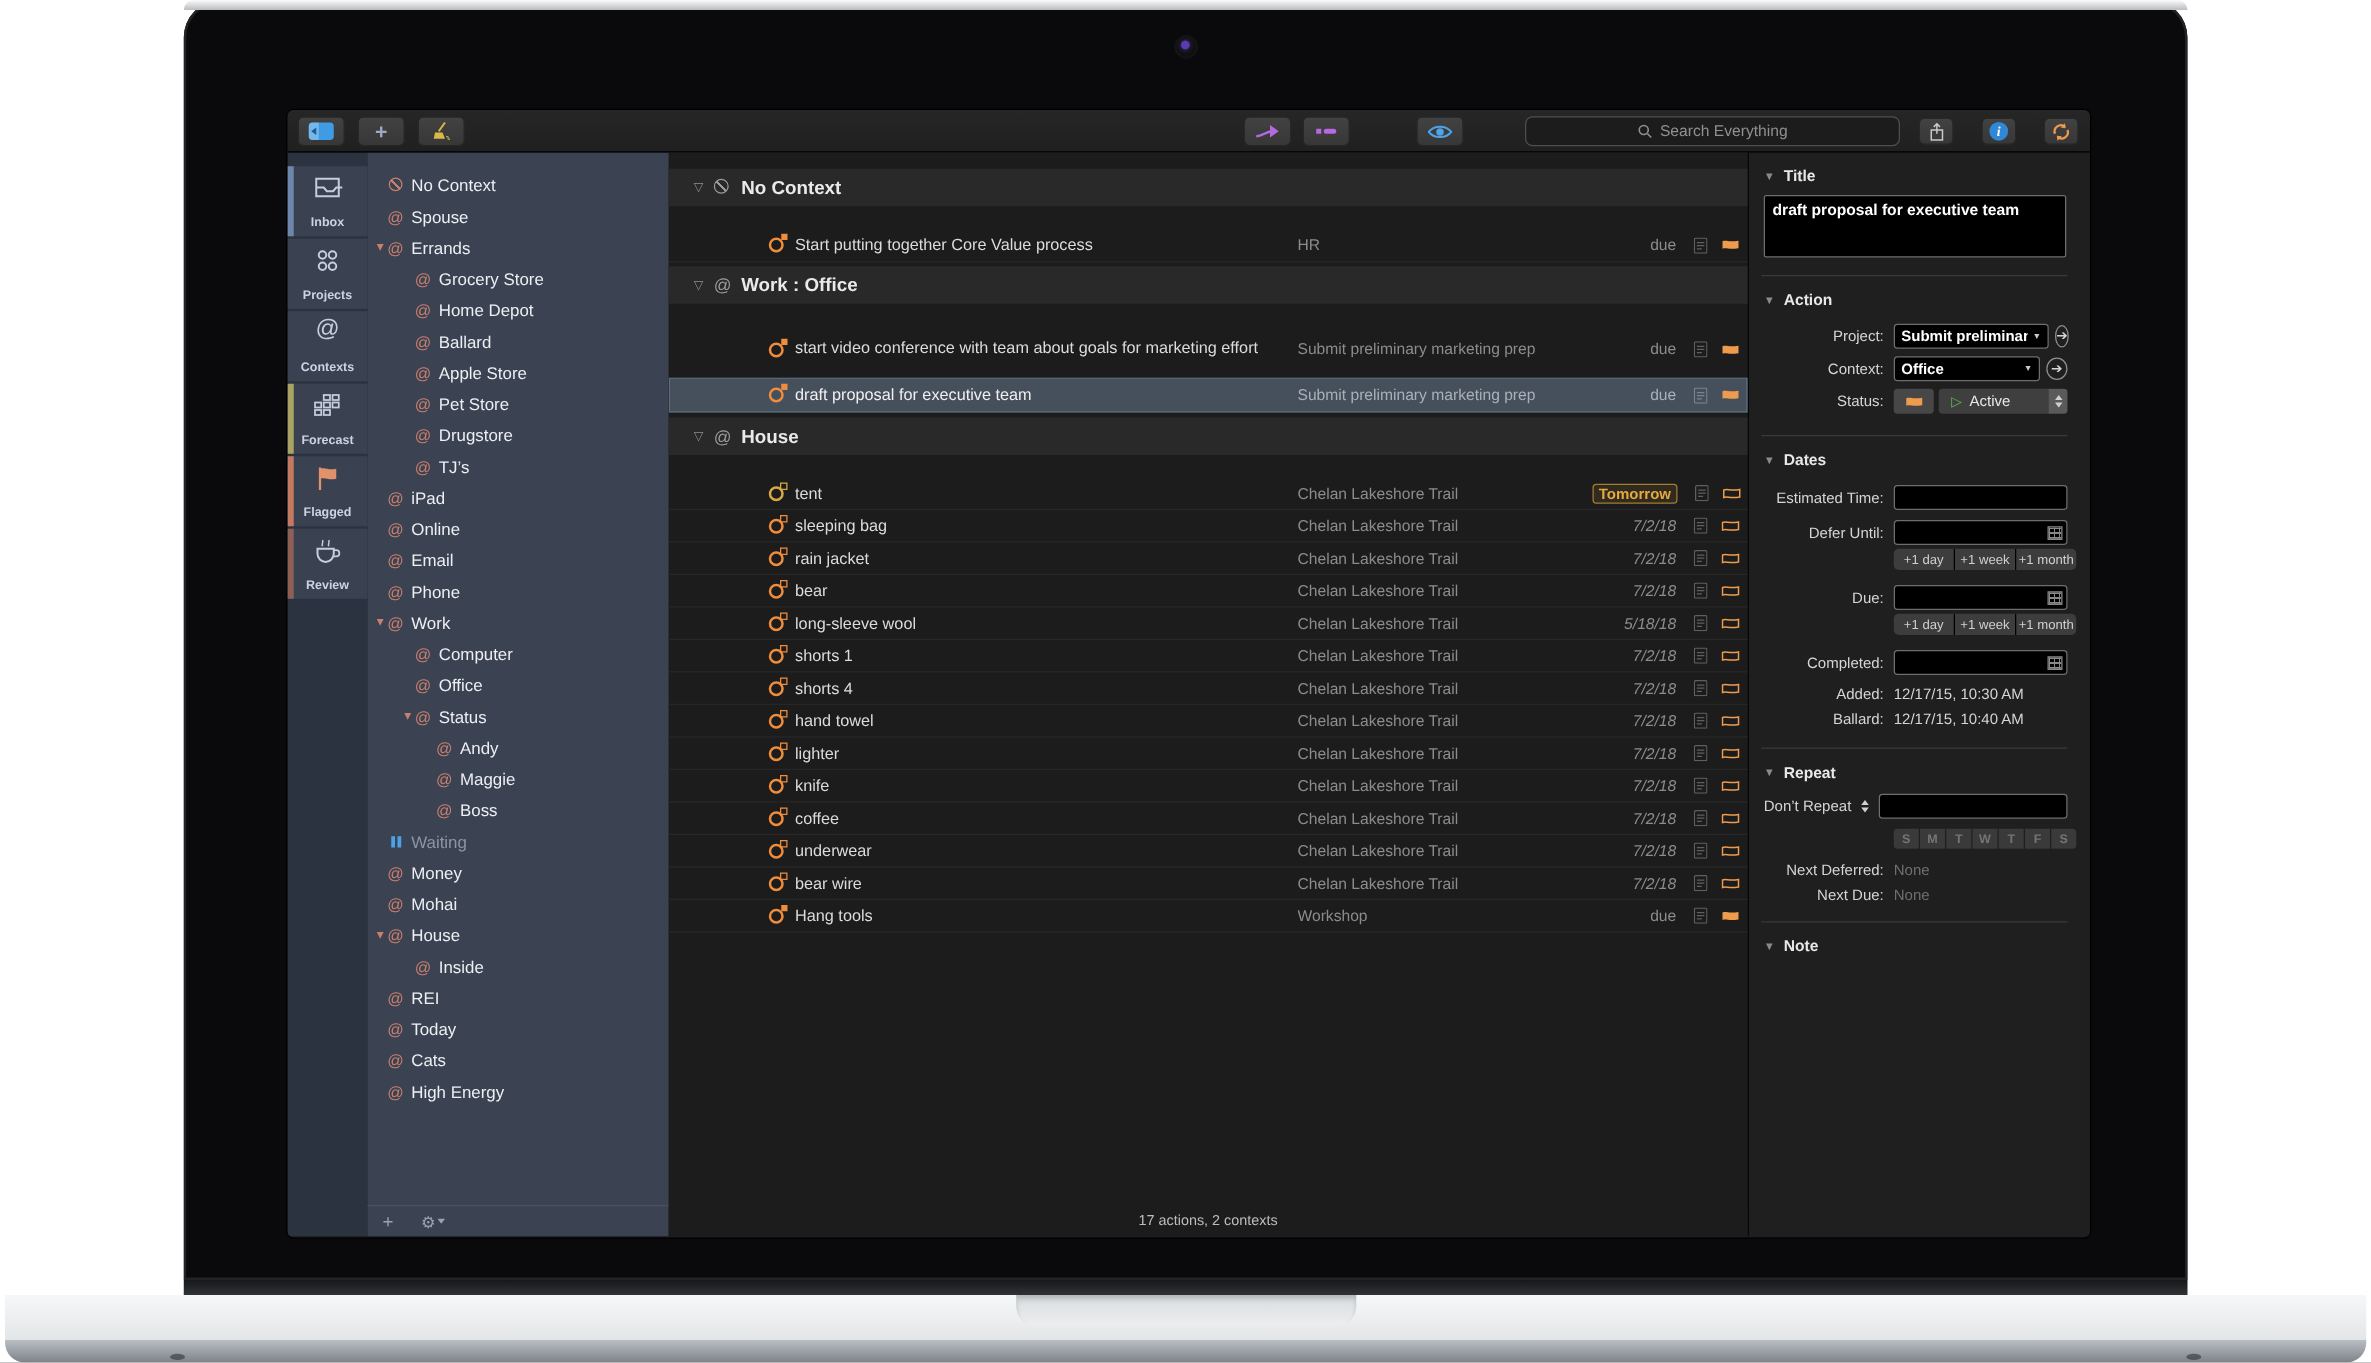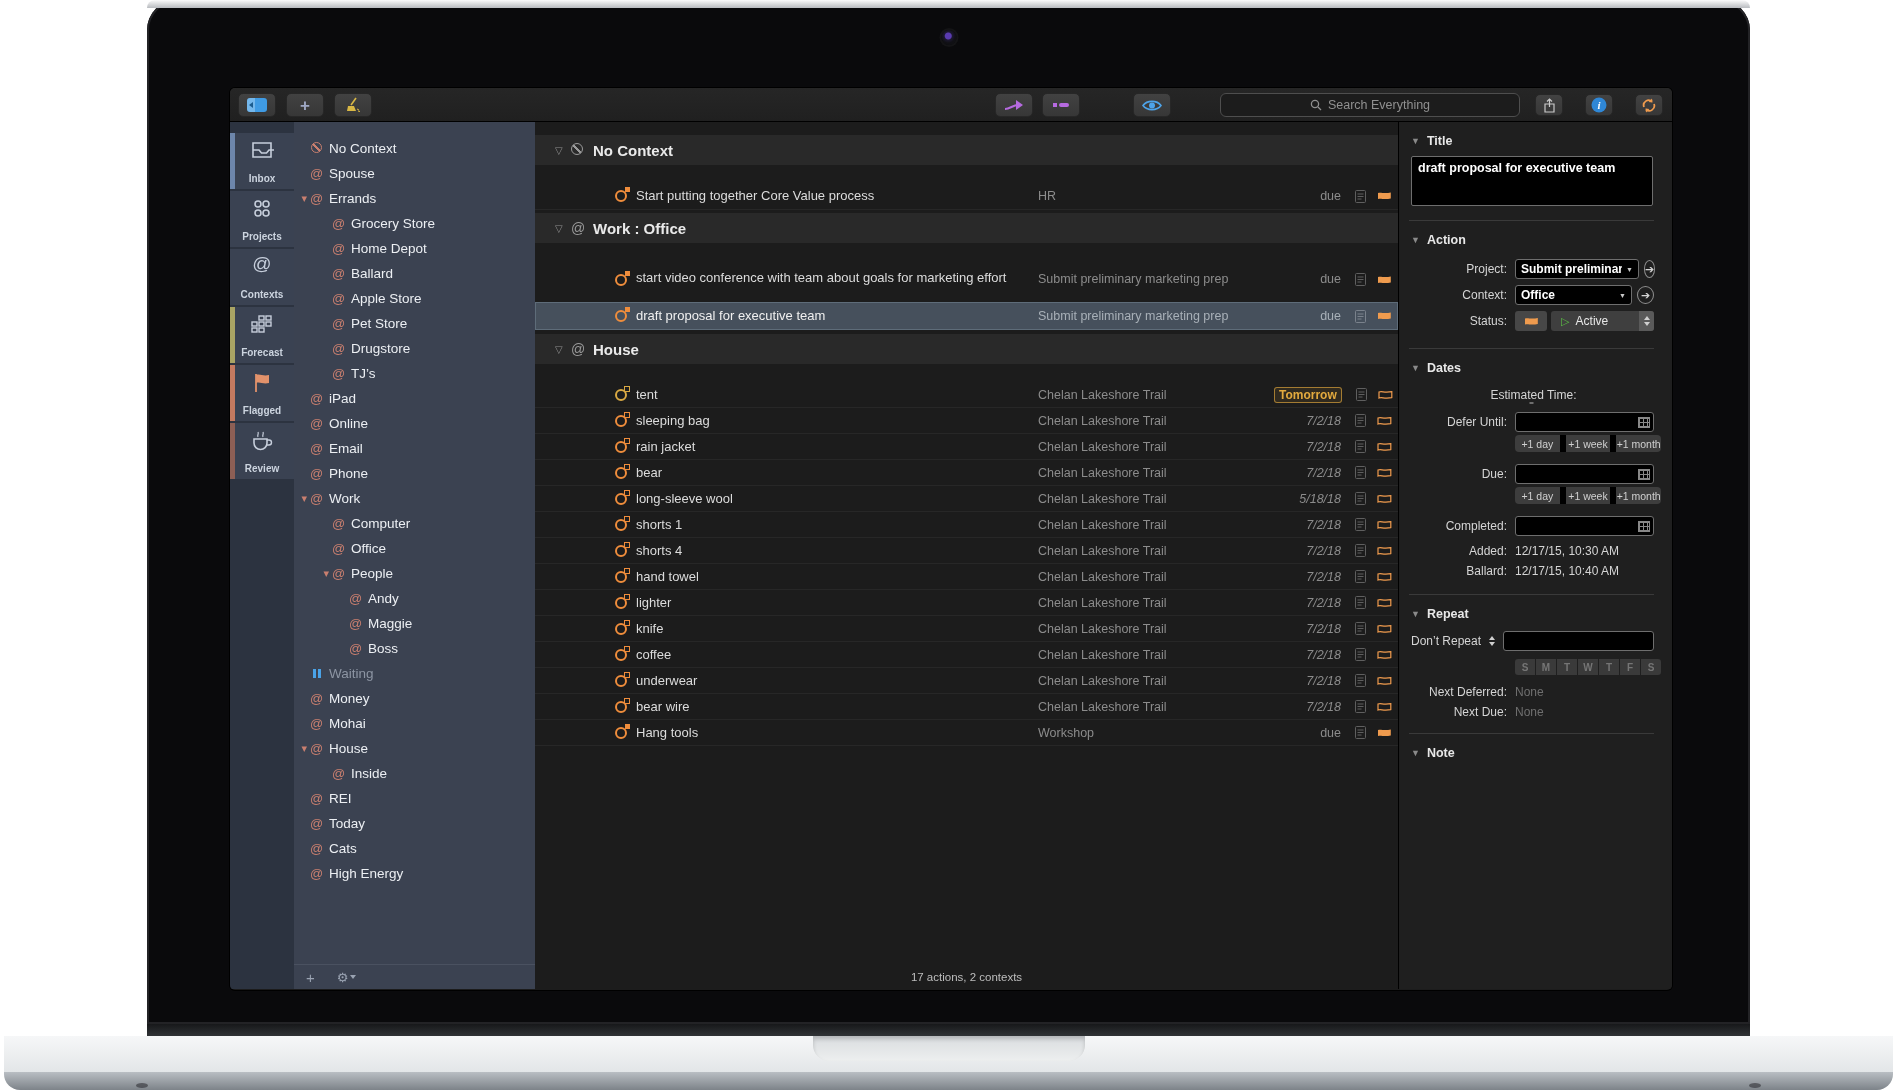--- a/index.html
+++ b/index.html
@@ -118,21 +118,21 @@
   .activectl .play { color:#5bc044; font-size:11px; margin:0 6px 0 10px; }
   .activectl .aval { flex:1; color:#e8e8e8; }
   .stepseg { width:15px; height:100%; background:#5a5a5a; display:flex; flex-direction:column; align-items:center; justify-content:center; gap:2px; }
   .up { width:0; height:0; border-left:3px solid transparent; border-right:3px solid transparent; border-bottom:4px solid #d0d0d0; }
   .dn { width:0; height:0; border-left:3px solid transparent; border-right:3px solid transparent; border-top:4px solid #d0d0d0; }
   .inpt { flex:1; height:20px; background:#000; border:1px solid #6e6e6e; border-radius:3px; display:flex; align-items:center;
           justify-content:flex-end; padding-right:3px; }
   .cal { width:12px; height:11px; border:1px solid #888;
          background:repeating-linear-gradient(90deg,#888 0 1px,transparent 1px 4px),repeating-linear-gradient(#888 0 1px,transparent 1px 4px); }
   .qseg { display:flex; margin:3px 0 0 106px; width:146px; height:17px; background:#3d3d3d; border-radius:4px; overflow:hidden; }
-  .qseg .q { flex:1; display:flex; align-items:center; justify-content:center; font-size:10.5px; color:#d0d0d0; border-right:6px solid #000000; }
+  .qseg .q { flex:1; display:flex; align-items:center; justify-content:center; font-size:10.5px; color:#d0d0d0; border-right:1px solid #000000; }
   .qseg .q:last-child { border-right:none; }
   .days { display:flex; gap:1px; margin:8px 0 0 106px; width:146px; }
   .days .day { flex:1; height:16px; background:#3a3a3a; color:#757575; font-size:10px; font-weight:700; display:flex;
                align-items:center; justify-content:center; }
   .days .day:first-child { border-radius:3px 0 0 3px; } .days .day:last-child { border-radius:0 3px 3px 0; }
   .none { color:#6f6f6f; }
   .addedval { color:#d5d5d5; }
   .repmode { display:flex; align-items:center; margin-top:10px; }
   .repmode .rlabel { margin-left:2px; }
   .repmode .stepfree { display:flex; flex-direction:column; gap:2px; margin:0 8px 0 8px; }
@@ -358,21 +358,21 @@
                 <span class="slab">Computer</span>
               </div>
             <div class="srow lv1">
                 <span class="tri"></span>
                 <span class="cico at"></span>
                 <span class="slab">Office</span>
               </div>
             <div class="srow lv1">
                 <span class="tri open"></span>
                 <span class="cico at"></span>
-                <span class="slab">People</span>
+                <span class="slab">Status</span>
               </div>
             <div class="srow lv2">
                 <span class="tri"></span>
                 <span class="cico at"></span>
                 <span class="slab">Andy</span>
               </div>
             <div class="srow lv2">
                 <span class="tri"></span>
                 <span class="cico at"></span>
                 <span class="slab">Maggie</span>
@@ -802,21 +802,21 @@
                   <span class="dn"></span>
                 </span>
             </span>
           </div>
           <div class="divider" style="margin-top:17px;"></div>
 
           <div class="ins-head" style="margin-top:12px;">
               <span class="itri">▼</span>
               <span>Dates</span>
             </div>
-          <div class="ins-row" style="margin-top:13px;flex-direction:column;">
+          <div class="ins-row" style="margin-top:13px;">
             <span class="ins-label">Estimated Time:</span>
             <span class="inpt"></span>
           </div>
           <div class="ins-row" style="margin-top:8px;">
             <span class="ins-label">Defer Until:</span>
             <span class="inpt">
                 <span class="cal"></span>
               </span>
           </div>
           <div class="qseg">

